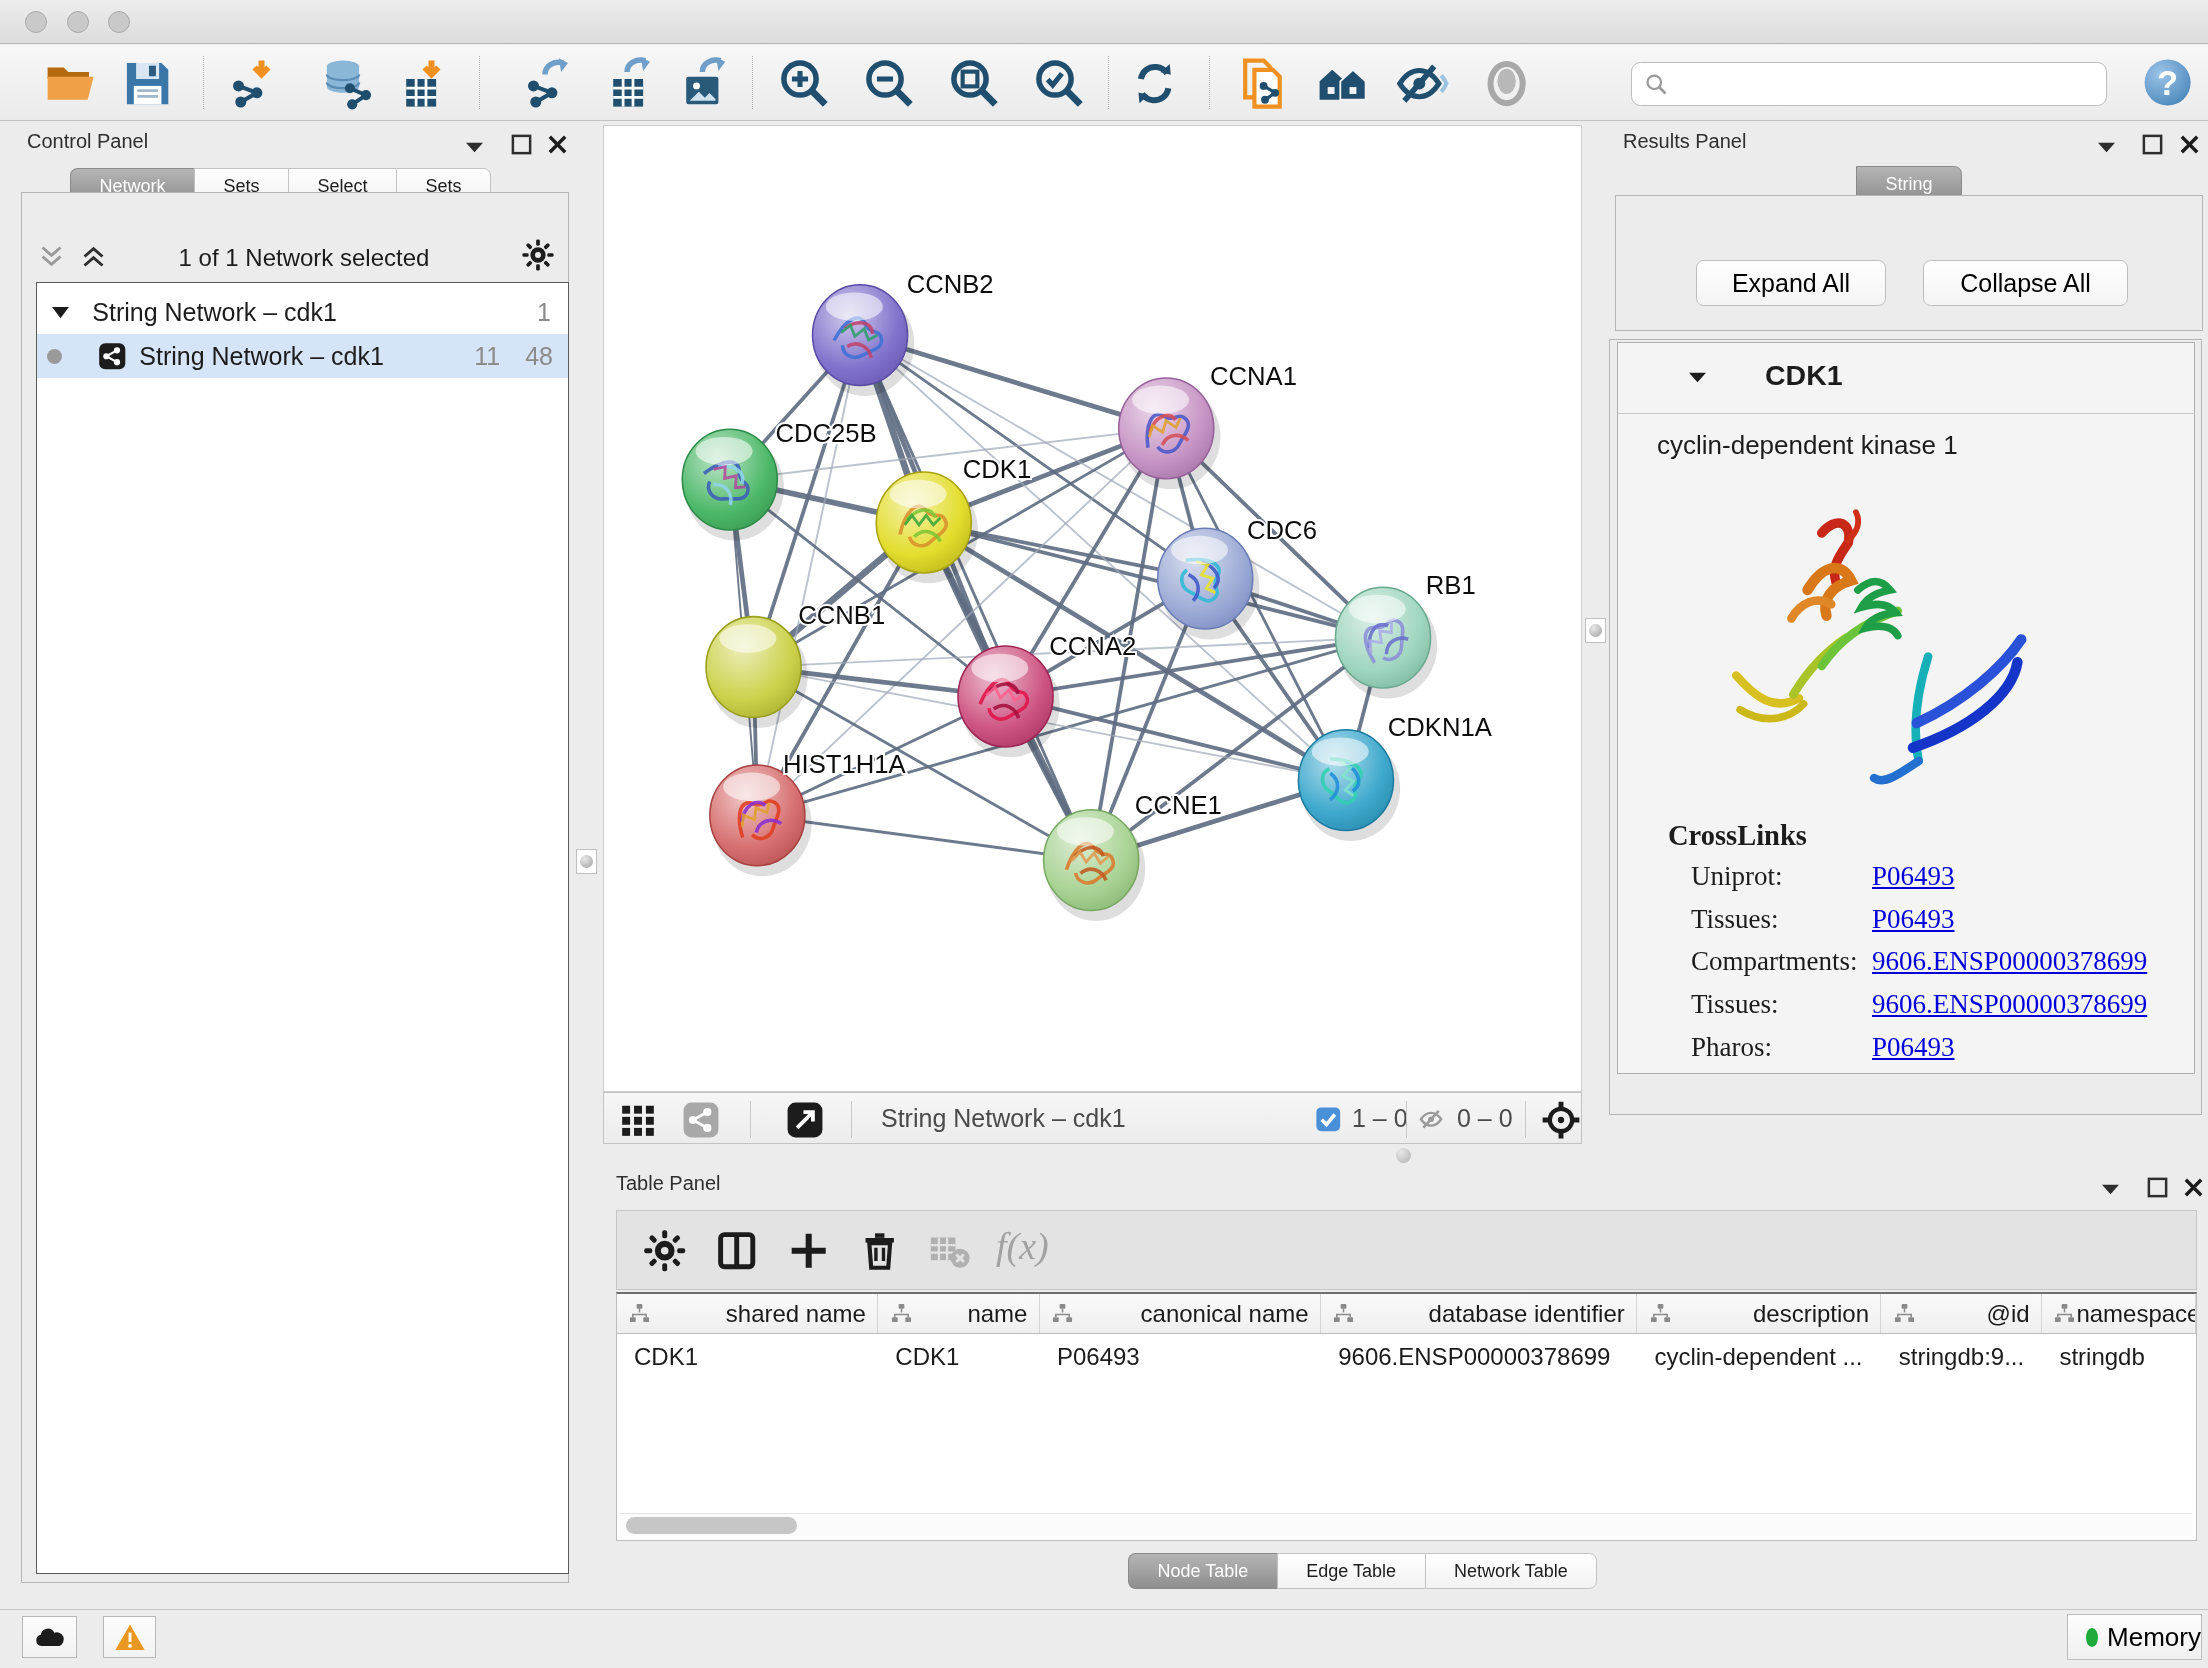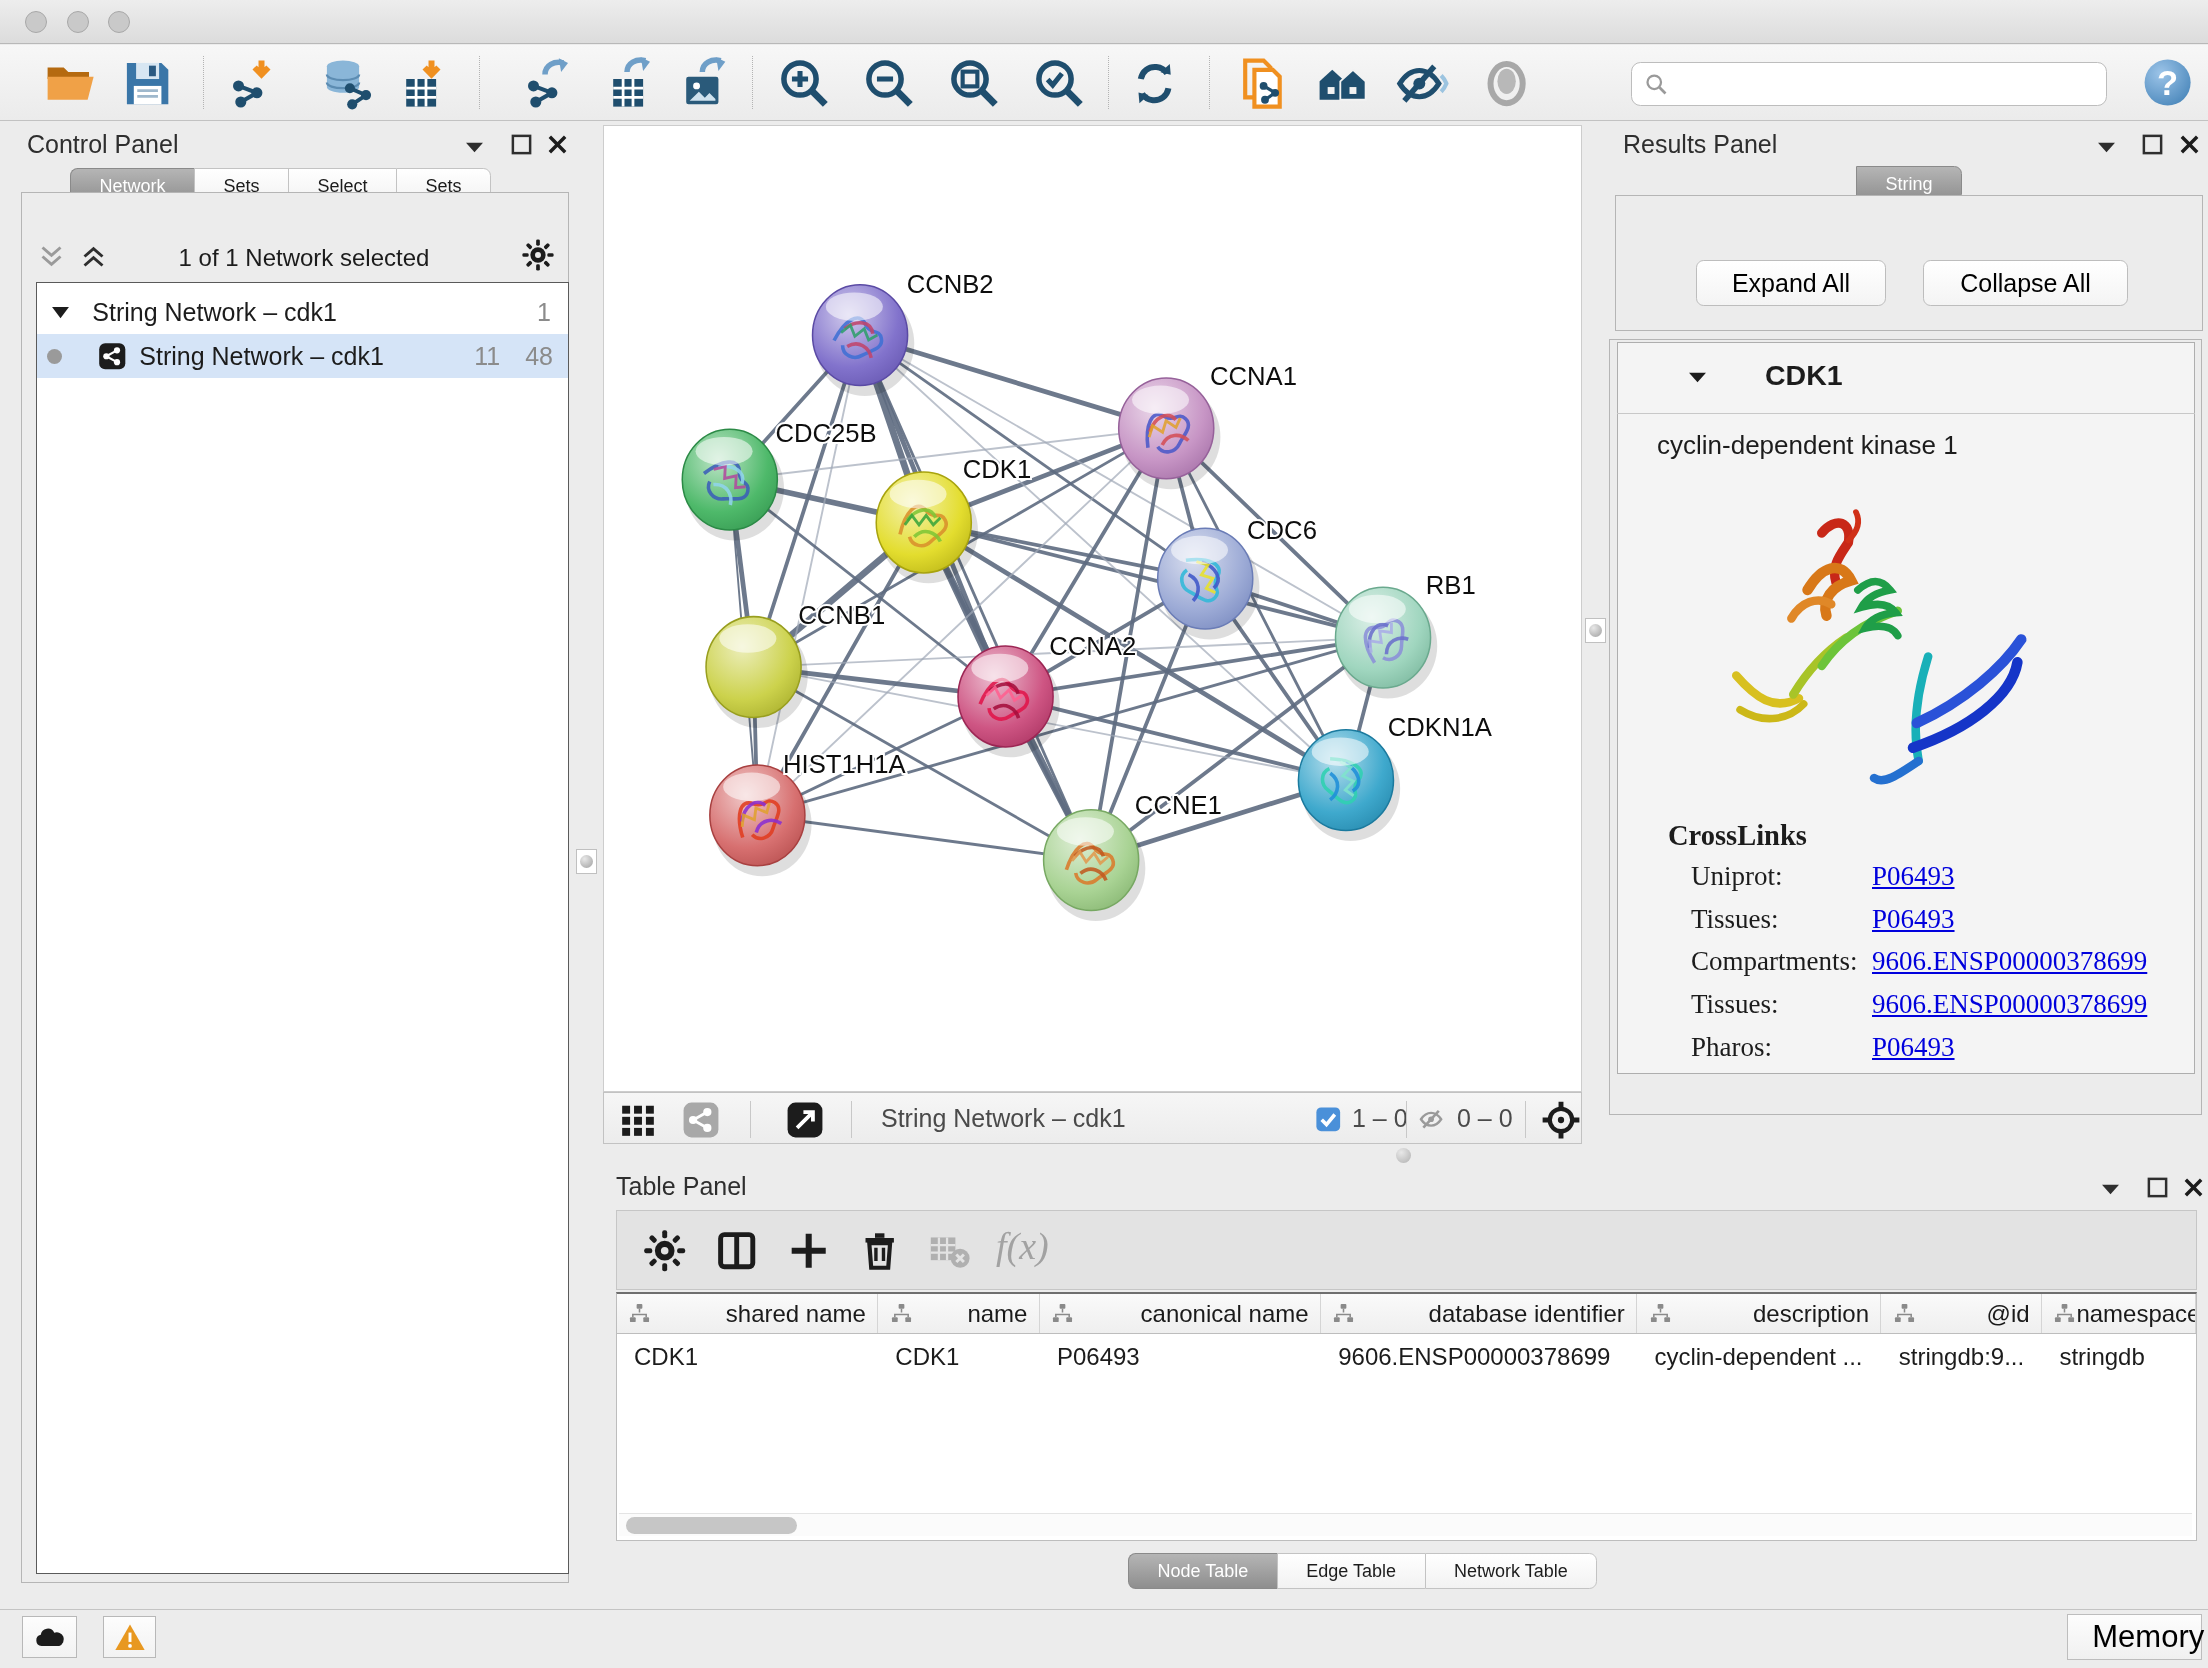--- a/index.html
+++ b/index.html
@@ -19,21 +19,21 @@
   .toolbar { position:absolute; left:0; top:45px; width:2208px; height:76px;
     background:linear-gradient(#f7f7f7,#ebebeb); border-bottom:1px solid #c2c2c2; }
   .tbtn { position:absolute; top:8.6px; width:61px; height:61px; background:none; border:none; padding:2.9px; cursor:pointer; }
   .tbtn svg { width:100%; height:100%; }
   .tsep { position:absolute; top:11.4px; height:53px; border-left:1.9px dotted #b3b3b3; }
   .searchbox { position:absolute; left:1631px; top:17px; width:476px; height:44px; background:#fff;
     border:1px solid #bdbdbd; border-radius:9.5px; display:flex; align-items:center; padding:0 11.4px; }
   .searchbox input { border:none; outline:none; flex:1; font-size:25px; margin-left:9.5px; background:transparent; }
 
   
-  .panel-title { font-size:25px; color:#2e2e2e; }
+  .panel-title { font-size:20px; color:#2e2e2e; }
   .ph-ico { position:absolute; cursor:pointer; }
 
   
   .seg { display:flex; }
   .seg .tab { font-size:18px; padding:6.7px 28.5px; background:linear-gradient(#ffffff,#f2f2f2);
     border:1px solid #c3c3c3; border-right-width:0; color:#1c1c1c; cursor:pointer; white-space:nowrap; }
   .seg .tab:first-child { border-radius:7.6px 0 0 7.6px; }
   .seg .tab:last-child  { border-radius:0 7.6px 7.6px 0; border-right-width:1px; }
   .seg .tab.active { background:linear-gradient(#b5b5b5,#8e8e8e); color:#fff; border-color:#8a8a8a; }
 
@@ -87,21 +87,21 @@
   .thead { position:absolute; left:0; top:0; height:40px; width:100%; display:flex;
     background:linear-gradient(#fafafa,#efefef); border-bottom:1.9px solid #bdbdbd; }
   .th { display:flex; align-items:center; border-right:1px solid #d5d5d5; font-size:24px; color:#1a1a1a; padding-left:11.4px; }
   .th .lbl { flex:1; text-align:right; padding-right:11.4px; white-space:nowrap; overflow:hidden; }
   .trow { position:absolute; left:0; top:42px; height:42px; width:100%; display:flex; }
   .td { font-size:24px; padding-left:17px; display:flex; align-items:center; white-space:nowrap; overflow:hidden; }
   .hscroll { position:absolute; left:1.9px; bottom:3.8px; height:23px; width:1573px; background:#fbfbfb; border-top:1px solid #e4e4e4; }
   .hthumb { position:absolute; left:7.6px; top:2.9px; width:171px; height:17px; border-radius:8.6px; background:#c6c6c6; }
 
   .memory-btn { position:absolute; left:2067px; top:1614px; width:135px; height:46px;
-    background:linear-gradient(#fdfdfd,#f0f0f0); border:1px solid #bdbdbd; font-size:31px;
+    background:linear-gradient(#fdfdfd,#f0f0f0); border:1px solid #bdbdbd; font-size:26px;
     display:flex; align-items:center; justify-content:center; gap:9.5px; cursor:pointer;padding-left:18px; }
   .sq-btn { position:absolute; top:1616px; height:42px; background:linear-gradient(#fdfdfd,#f2f2f2);
     border:1px solid #b8b8b8; display:flex; align-items:center; justify-content:center; cursor:pointer; }
   .statusbar-line { position:absolute; left:0; top:1609px; width:2208px; border-top:1px solid #c4c4c4; }
 </style>
 </head>
 <body>
 
 <div class="titlebar">
   <span class="tl" style="left:25px"></span>

